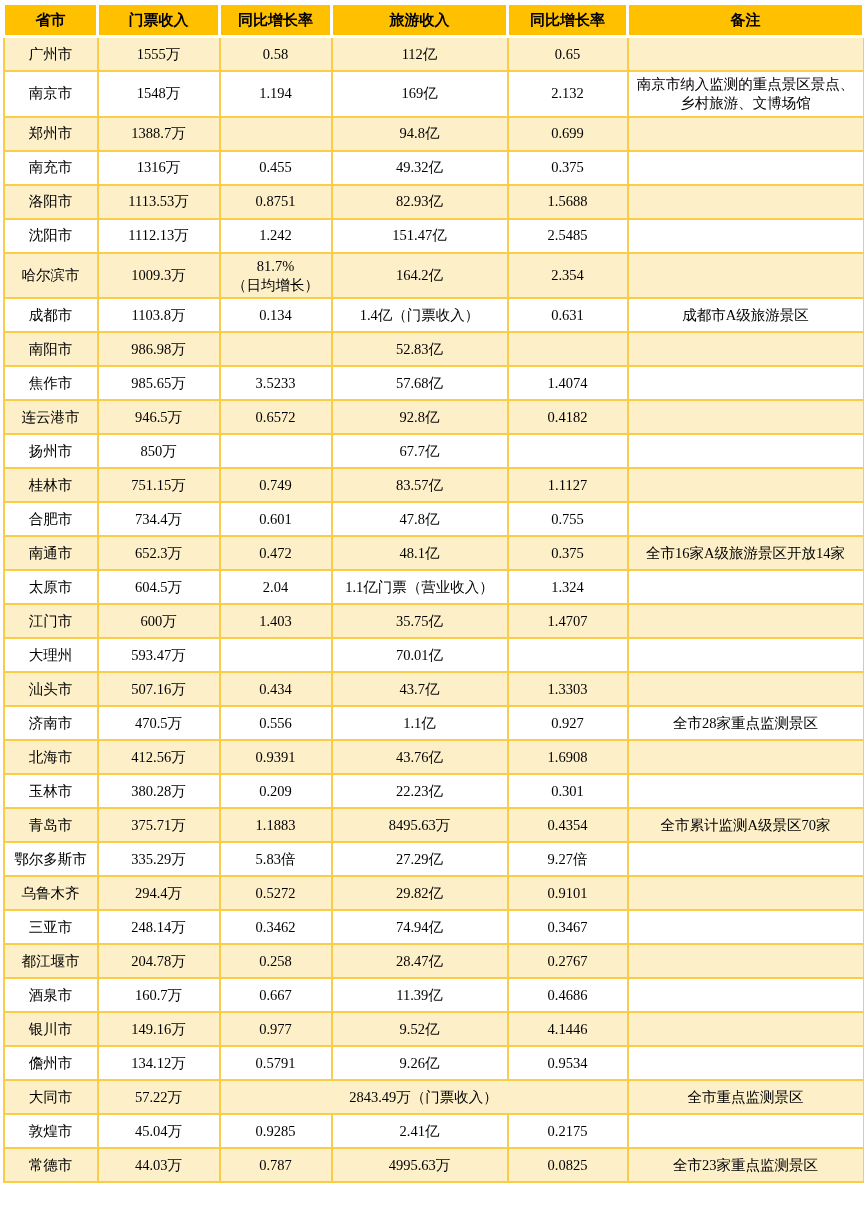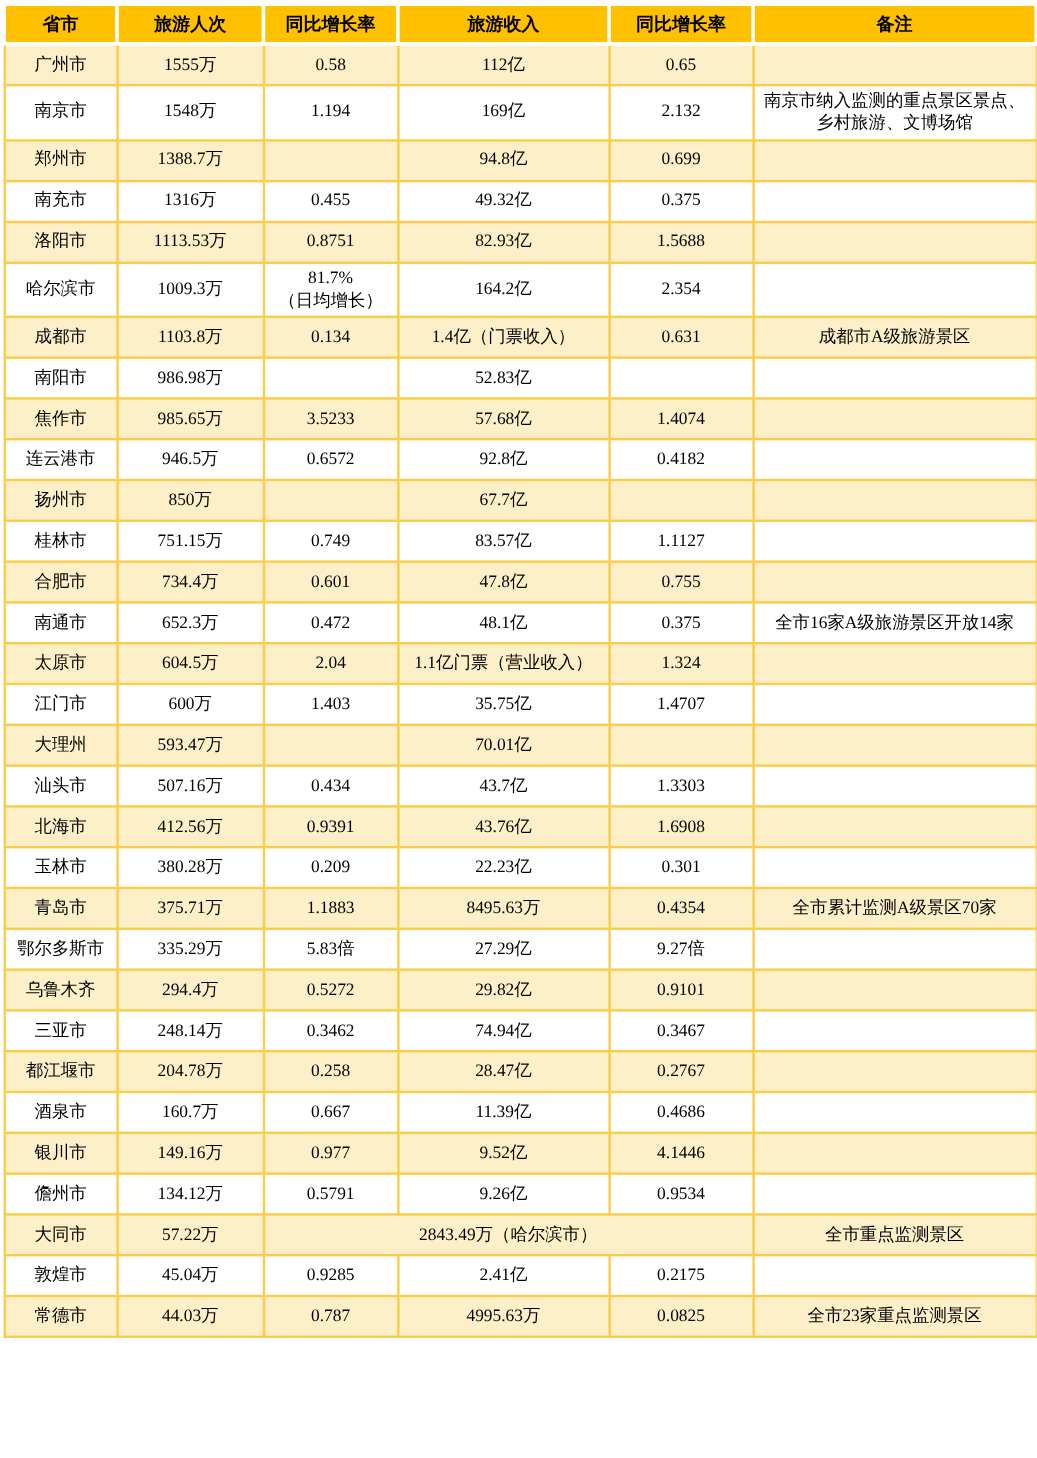--- a/index.html
+++ b/index.html
@@ -57,21 +57,21 @@
     <col class="c-city">
       <col class="c-visits">
       <col class="c-growth1">
     <col class="c-revenue">
       <col class="c-growth2">
       <col class="c-note">
   </colgroup>
   <thead>
     <tr>
       <th>省市</th>
-      <th>旅游人次</th>
+      <th>门票收入</th>
       <th>同比增长率</th>
       <th>旅游收入</th>
       <th>同比增长率</th>
       <th>备注</th>
     </tr>
   </thead>
   <tbody>
       <tr>
         <td>广州市</td>
         <td>1555万</td>
@@ -106,20 +106,28 @@
       </tr>
       <tr>
         <td>洛阳市</td>
         <td>1113.53万</td>
         <td>0.8751</td>
         <td>82.93亿</td>
         <td>1.5688</td>
         <td></td>
       </tr>
       <tr>
+        <td>沈阳市</td>
+        <td>1112.13万</td>
+        <td>1.242</td>
+        <td>151.47亿</td>
+        <td>2.5485</td>
+        <td></td>
+      </tr>
+      <tr>
         <td>哈尔滨市</td>
         <td>1009.3万</td>
         <td>81.7%
 （日均增长）</td>
         <td>164.2亿</td>
         <td>2.354</td>
         <td></td>
       </tr>
       <tr>
         <td>成都市</td>
@@ -211,20 +219,28 @@
       </tr>
       <tr>
         <td>汕头市</td>
         <td>507.16万</td>
         <td>0.434</td>
         <td>43.7亿</td>
         <td>1.3303</td>
         <td></td>
       </tr>
       <tr>
+        <td>济南市</td>
+        <td>470.5万</td>
+        <td>0.556</td>
+        <td>1.1亿</td>
+        <td>0.927</td>
+        <td>全市28家重点监测景区</td>
+      </tr>
+      <tr>
         <td>北海市</td>
         <td>412.56万</td>
         <td>0.9391</td>
         <td>43.76亿</td>
         <td>1.6908</td>
         <td></td>
       </tr>
       <tr>
         <td>玉林市</td>
         <td>380.28万</td>
@@ -293,21 +309,21 @@
         <td>儋州市</td>
         <td>134.12万</td>
         <td>0.5791</td>
         <td>9.26亿</td>
         <td>0.9534</td>
         <td></td>
       </tr>
       <tr>
         <td>大同市</td>
         <td>57.22万</td>
-        <td colspan="3">2843.49万（哈尔滨市）</td>
+        <td colspan="3">2843.49万（门票收入）</td>
         <td>全市重点监测景区</td>
       </tr>
       <tr>
         <td>敦煌市</td>
         <td>45.04万</td>
         <td>0.9285</td>
         <td>2.41亿</td>
         <td>0.2175</td>
         <td></td>
       </tr>

